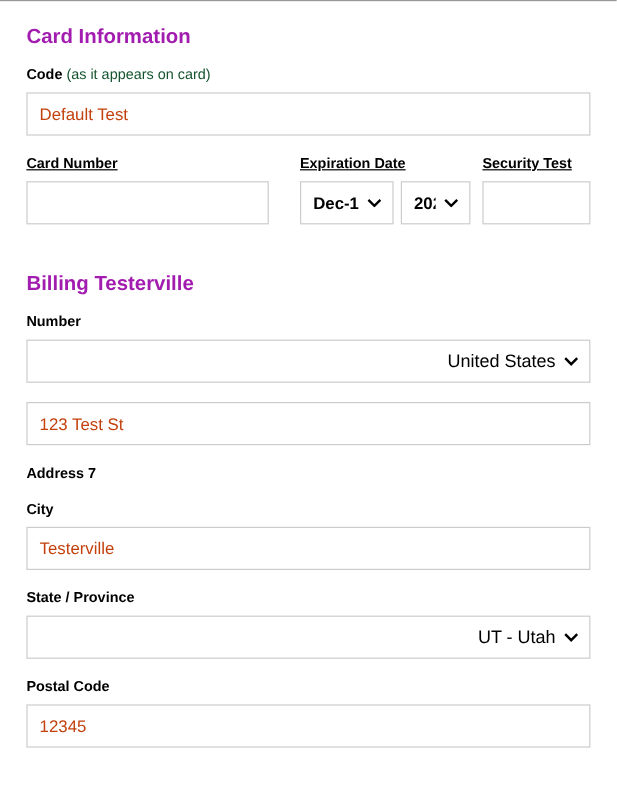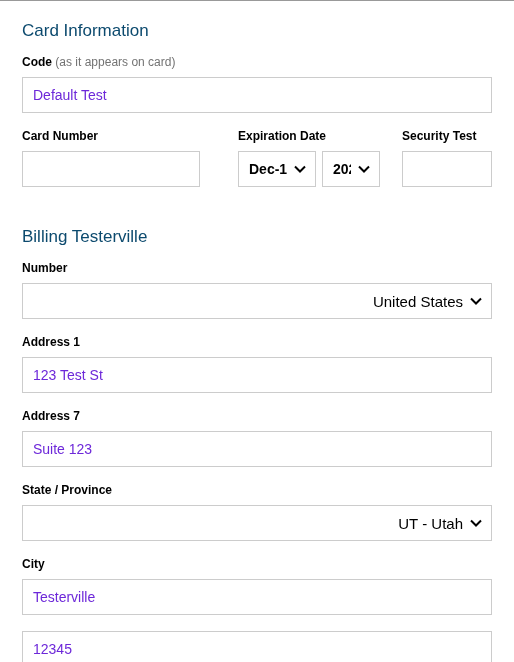--- a/index.html
+++ b/index.html
@@ -9,51 +9,52 @@
       width: 514px;
       height: 662px;
       overflow: hidden;
     }
     .container {
       border-top: 1px solid #999;
       padding: 20px 22px 0 22px;
     }
     .section-title {
       font-size: 17px;
-      font-weight: normal;
-      color: #0c4a6e;
+      font-weight: bold;
+      color: #a21caf;
       margin-bottom: 14px;
     }
     .field-group {
       margin-bottom: 16px;
     }
     .field-label {
       font-size: 12px;
       font-weight: bold;
       color: #000;
       margin-bottom: 8px;
       display: block;
     }
     .field-label-hint {
       font-size: 12px;
       font-weight: normal;
-      color: #737373;
+      color: #14532d;
     }
     .text-input {
       width: 100%;
       height: 36px;
       border: 1px solid #ccc;
       padding: 0 10px;
       font-size: 14px;
-      color: #6d28d9;
+      color: #c2410c;
       font-family: inherit;
     }
     .row {
       display: flex;
-      gap: 22px;
+      gap: 10px;
+      text-decoration: underline;
     }
     .col-card-number { flex: 1 1 180px; }
     .col-expiration { flex: 0 0 140px; margin-left: 16px; }
     .col-security { flex: 0 0 90px; }
     .select-wrap {
       position: relative;
       flex: 1;
     }
     .select-input {
       width: 100%;
@@ -155,46 +156,45 @@
         </select>
         <span class="select-caret">
           <svg width="12" height="8" viewBox="0 0 12 8">
               <path d="M1 1.5 L6 6.5 L11 1.5" stroke="#000" stroke-width="2" fill="none"></path>
             </svg>
         </span>
       </div>
     </div>
 
     <div class="field-group">
-      <label class="field-label">Address 1</label>
       <input type="text" class="text-input" value="123 Test St" style="">
     </div>
 
     <div class="field-group">
       <label class="field-label">Address 7</label>
-      <input type="text" class="text-input" value="Suite 123" style="">
+    </div>
+
+    <div class="field-group">
+      <label class="field-label">City</label>
+      <input type="text" class="text-input" value="Testerville" style="">
     </div>
 
     <div class="field-group">
       <label class="field-label">State / Province</label>
       <div class="select-wrap billing-select">
         <select class="select-input">
           <option>UT - Utah</option>
         </select>
         <span class="select-caret">
           <svg width="12" height="8" viewBox="0 0 12 8">
               <path d="M1 1.5 L6 6.5 L11 1.5" stroke="#000" stroke-width="2" fill="none"></path>
             </svg>
         </span>
       </div>
     </div>
 
     <div class="field-group">
-      <label class="field-label">City</label>
-      <input type="text" class="text-input" value="Testerville" style="">
-    </div>
-
-    <div class="field-group">
+      <label class="field-label">Postal Code</label>
       <input type="text" class="text-input" value="12345" style="">
     </div>
   </div>
 
 </div>
 
 </body></html>

